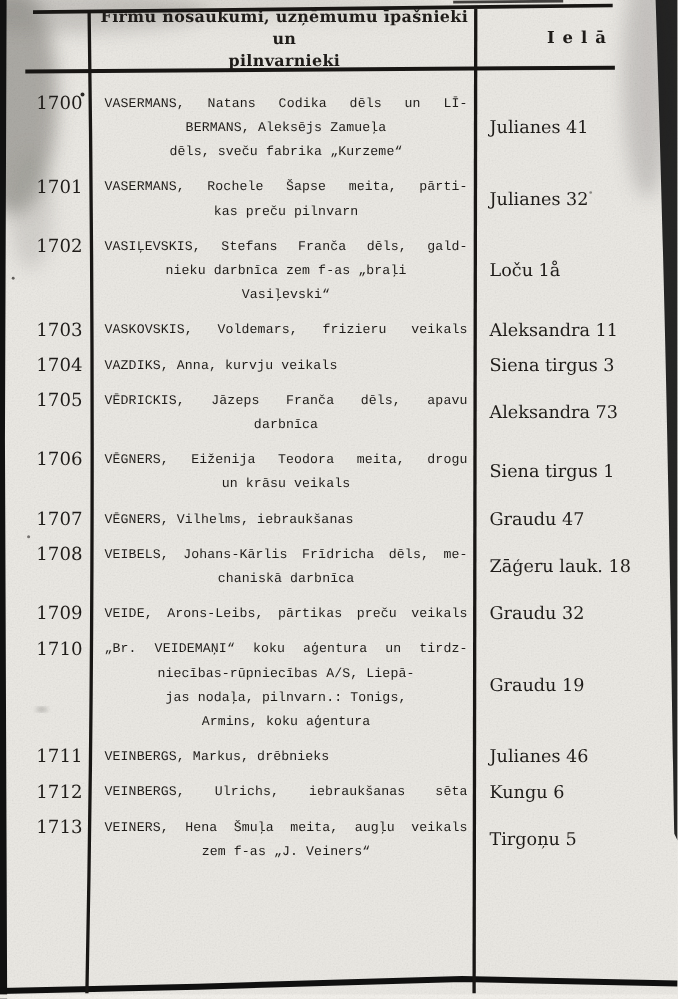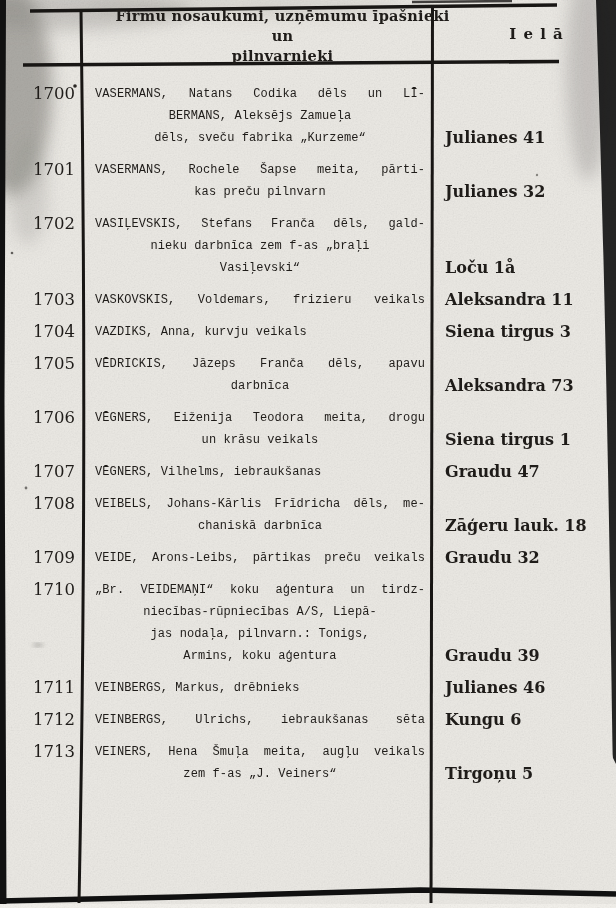--- a/index.html
+++ b/index.html
@@ -19,21 +19,20 @@
   .artifacts{z-index:1;}
   .content{position:absolute;inset:0;z-index:2;}
   .grain{z-index:3;opacity:0.16;mix-blend-mode:multiply;}
 
   
   .thead{
     height:66px;
     display:grid;
     grid-template-columns:84px 349px 1fr;
     align-items:center;
-    margin-left:24px;
   }
   .h-firms{
     text-align:center;
     font-weight:bold;
     font-size:14.5px;
     line-height:20px;
     letter-spacing:.3px;
     padding-top:5px;
   }
   .h-street{
@@ -61,26 +60,25 @@
     padding:0 8px 0 11px;
     font-size:12px;
     line-height:22px;
     letter-spacing:.1px;
     font-family:Liberation Mono, monospace;
   }
   .ln.just{text-align:justify;text-align-last:justify;}
   .ln.cont{text-align:center;white-space:nowrap;}
   .ln.plain{text-align:left;white-space:nowrap;}
   .street-cell{
-    display:flex;flex-direction:column;justify-content:flex-end;
+    display:flex;flex-direction:column;justify-content:center;
     padding-left:12px;
     font-size:16px;
     line-height:22px;
     white-space:nowrap;
-    font-weight:bold;
   }
 </style>
 </head>
 <body>
 
 <div class="page">
 
   <svg class="layer artifacts" viewBox="0 0 616 908" aria-hidden="true">
     <defs>
       <filter id="blur8" x="-50%" y="-50%" width="200%" height="200%">
@@ -241,21 +239,21 @@
 
   <div class="entry">
     <div class="num">1710</div>
     <div class="text-cell">
             <div class="ln just">„Br. VEIDEMAŅI“ koku aģentura un tirdz-</div>
             <div class="ln cont">niecības-rūpniecības A/S, Liepā-</div>
             <div class="ln cont">jas nodaļa, pilnvarn.: Tonigs,</div>
             <div class="ln cont">Armins, koku aģentura</div>
           </div>
     <div class="street-cell">
-      <div class="street">Graudu 39</div>
+      <div class="street">Graudu 19</div>
     </div>
   </div>
 
   <div class="entry">
     <div class="num">1711</div>
     <div class="text-cell">
             <div class="ln plain">VEINBERGS, Markus, drēbnieks</div>
           </div>
     <div class="street-cell">
       <div class="street">Julianes 46</div>

